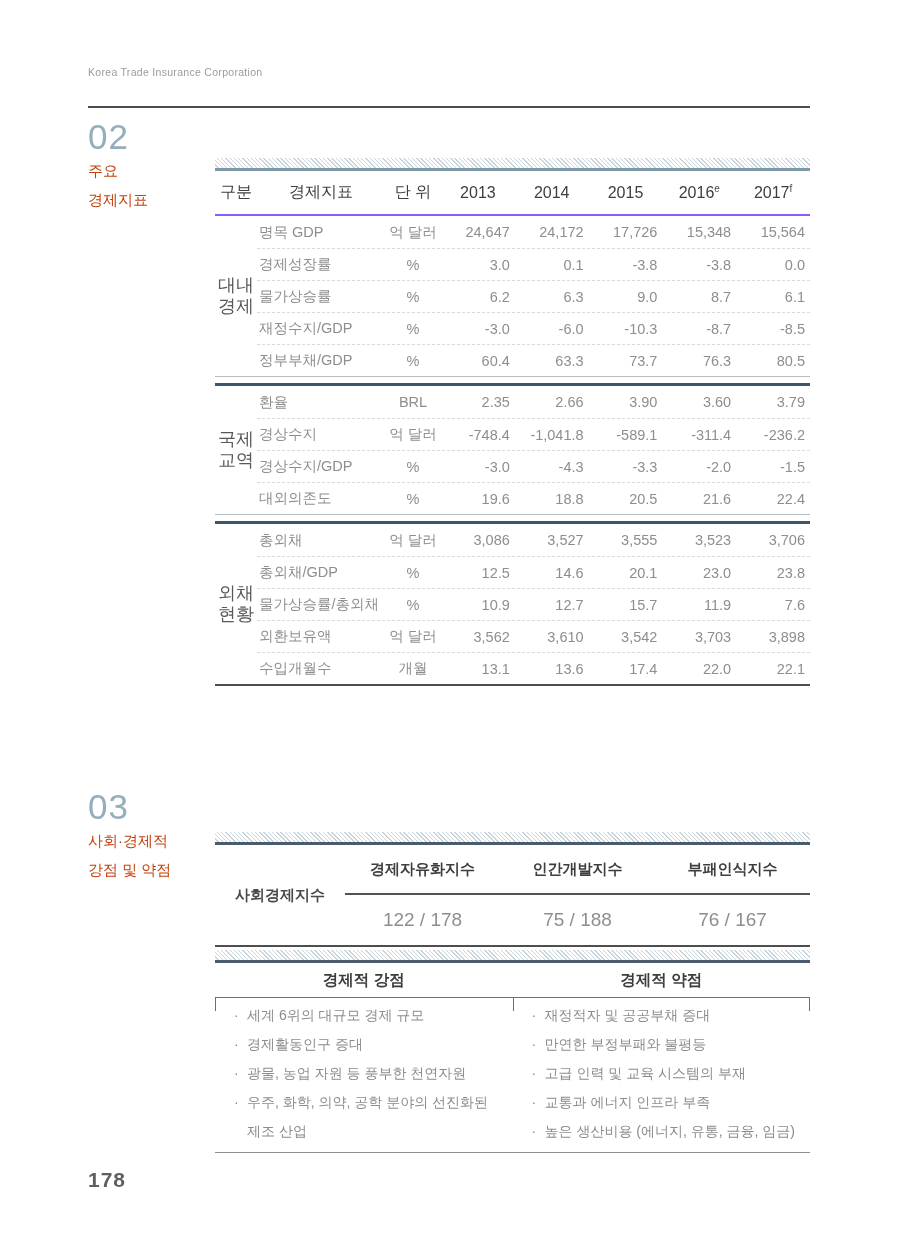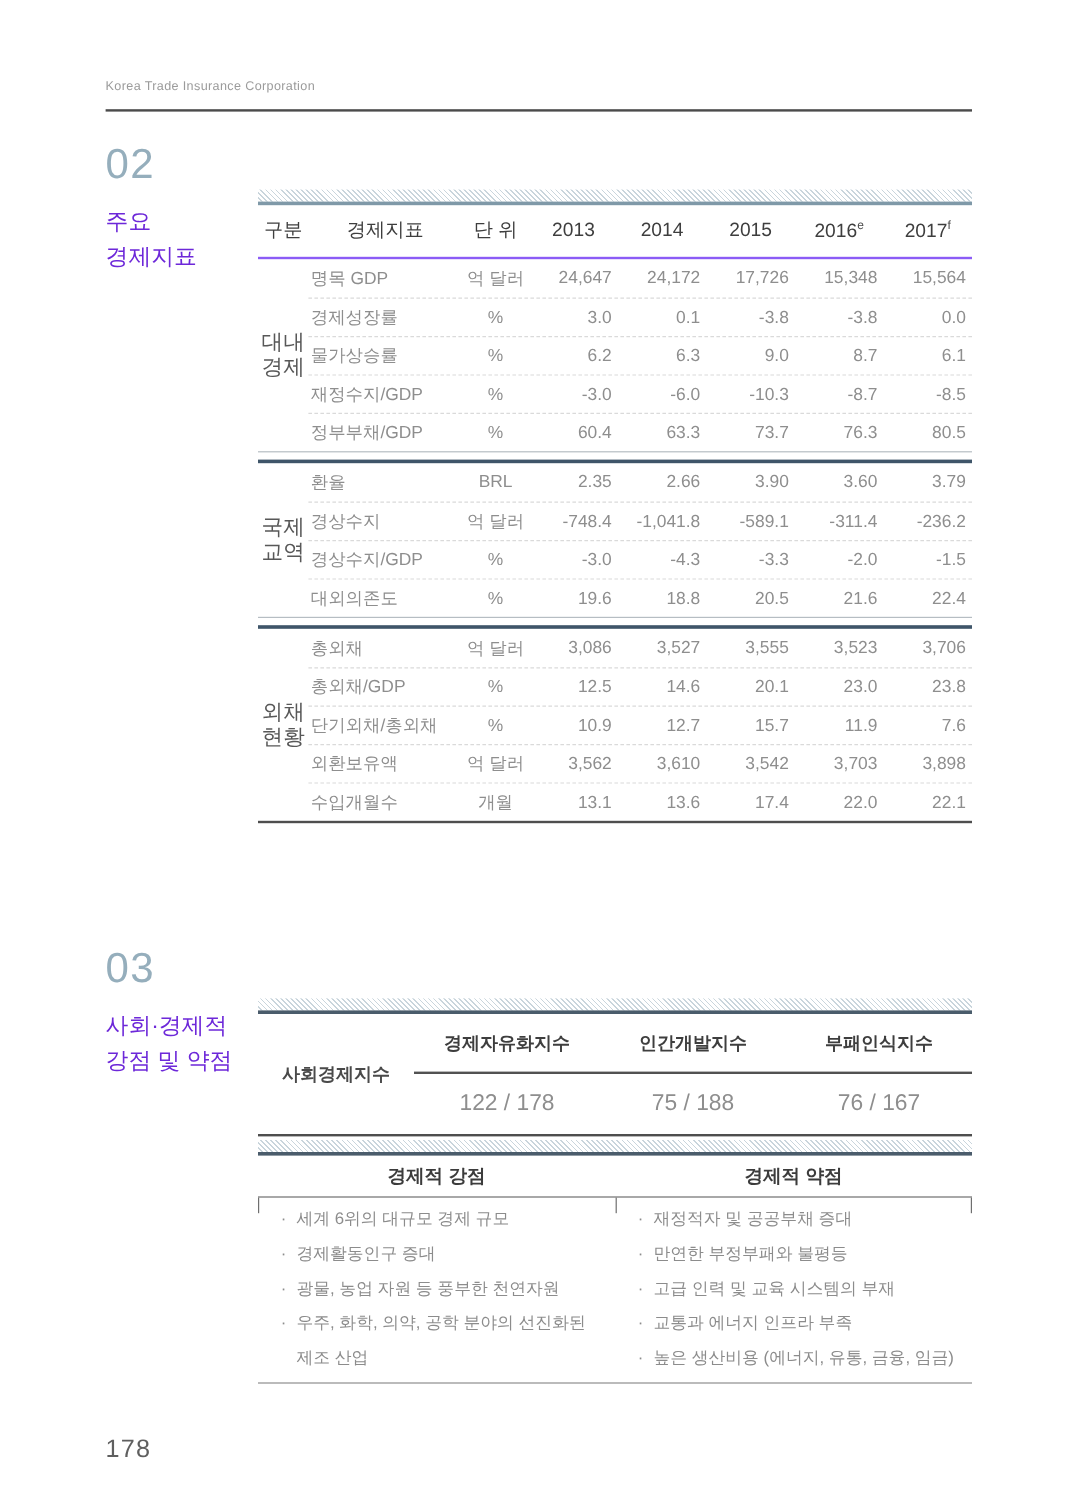--- a/index.html
+++ b/index.html
@@ -2,26 +2,26 @@
 <html><head>
 <meta charset="utf-8">
 <style>
   * { margin:0; padding:0; box-sizing:border-box; }
   html,body { background:#ffffff; }
   .page {
     position:relative; width:898px; height:1240px; background:#ffffff;
     font-family:"Liberation Sans","DejaVu Sans",sans-serif; color:#3f3f3f; overflow:hidden;
   }
   
-  .doc-header { position:absolute; left:88px; top:66px; width:722px; padding-bottom:13px; border-bottom:2px solid #4b4b4b; }
+  .doc-header { position:absolute; left:88px; top:66px; width:722px; padding-bottom:28px; border-bottom:2px solid #4b4b4b; }
   .doc-header .brand { font-size:10.5px; color:#9b9b9b; letter-spacing:0.3px; }
   
   .sec { position:absolute; left:88px; width:130px; }
   .sec-number { font-size:35px; font-weight:300; color:#95aebc; letter-spacing:1px; line-height:38px; }
-  .sec-title { font-size:19px; font-weight:500; color:#6d28d9; line-height:29px; margin-top:15px; }
+  .sec-title { font-size:15px; font-weight:500; color:#c2410c; line-height:29px; margin-top:0; }
   
   .band {
     height:13px;
     background:repeating-linear-gradient(45deg,#ffffff 0px,#ffffff 2px,#c9d5dc 2px,#c9d5dc 3px);
     border-bottom:3px solid #7f99a8;
   }
   .band.dark { border-bottom-color:#4a5c6b; }
   
   .t1 { position:absolute; left:215px; top:158px; width:595px; border-bottom:2px solid #4e4e4e; }
   .t1-header {
@@ -73,21 +73,21 @@
   .t3-body { display:flex; border-bottom:1px solid #8f8f8f; padding:3px 0 6px; }
   .t3-col { width:50%; padding:0 12px 0 18px; }
   .t3-col ul { list-style:none; }
   .t3-col li {
     position:relative; padding-left:14px; line-height:29px;
     font-size:14px; color:#8c8c8c;
   }
   .t3-col li .bul { position:absolute; left:1px; color:#8c8c8c; }
   .t3-col li .li-text { white-space:pre-line; }
   
-  .page-number { position:absolute; left:88px; top:1168px; font-size:21px; font-weight:400; color:#5f5f5f; letter-spacing:1px;margin-top:28px; }
+  .page-number { position:absolute; left:88px; top:1168px; font-size:21px; font-weight:700; color:#5f5f5f; letter-spacing:1px; }
 </style>
 </head>
 <body>
 
 <div class="page">
 
   <div class="doc-header">
     <div class="brand">Korea Trade Insurance Corporation</div>
   </div>
 
@@ -223,21 +223,21 @@
             <div class="t1-row">
               <span class="c-ind">총외채/GDP</span>
               <span class="c-unit">%</span>
               <span class="c-val">12.5</span>
               <span class="c-val">14.6</span>
               <span class="c-val">20.1</span>
               <span class="c-val">23.0</span>
               <span class="c-val">23.8</span>
             </div>
             <div class="t1-row">
-              <span class="c-ind">단기외채/총외채</span>
+              <span class="c-ind">물가상승률/총외채</span>
               <span class="c-unit">%</span>
               <span class="c-val">10.9</span>
               <span class="c-val">12.7</span>
               <span class="c-val">15.7</span>
               <span class="c-val">11.9</span>
               <span class="c-val">7.6</span>
             </div>
             <div class="t1-row">
               <span class="c-ind">외환보유액</span>
               <span class="c-unit">억 달러</span>

